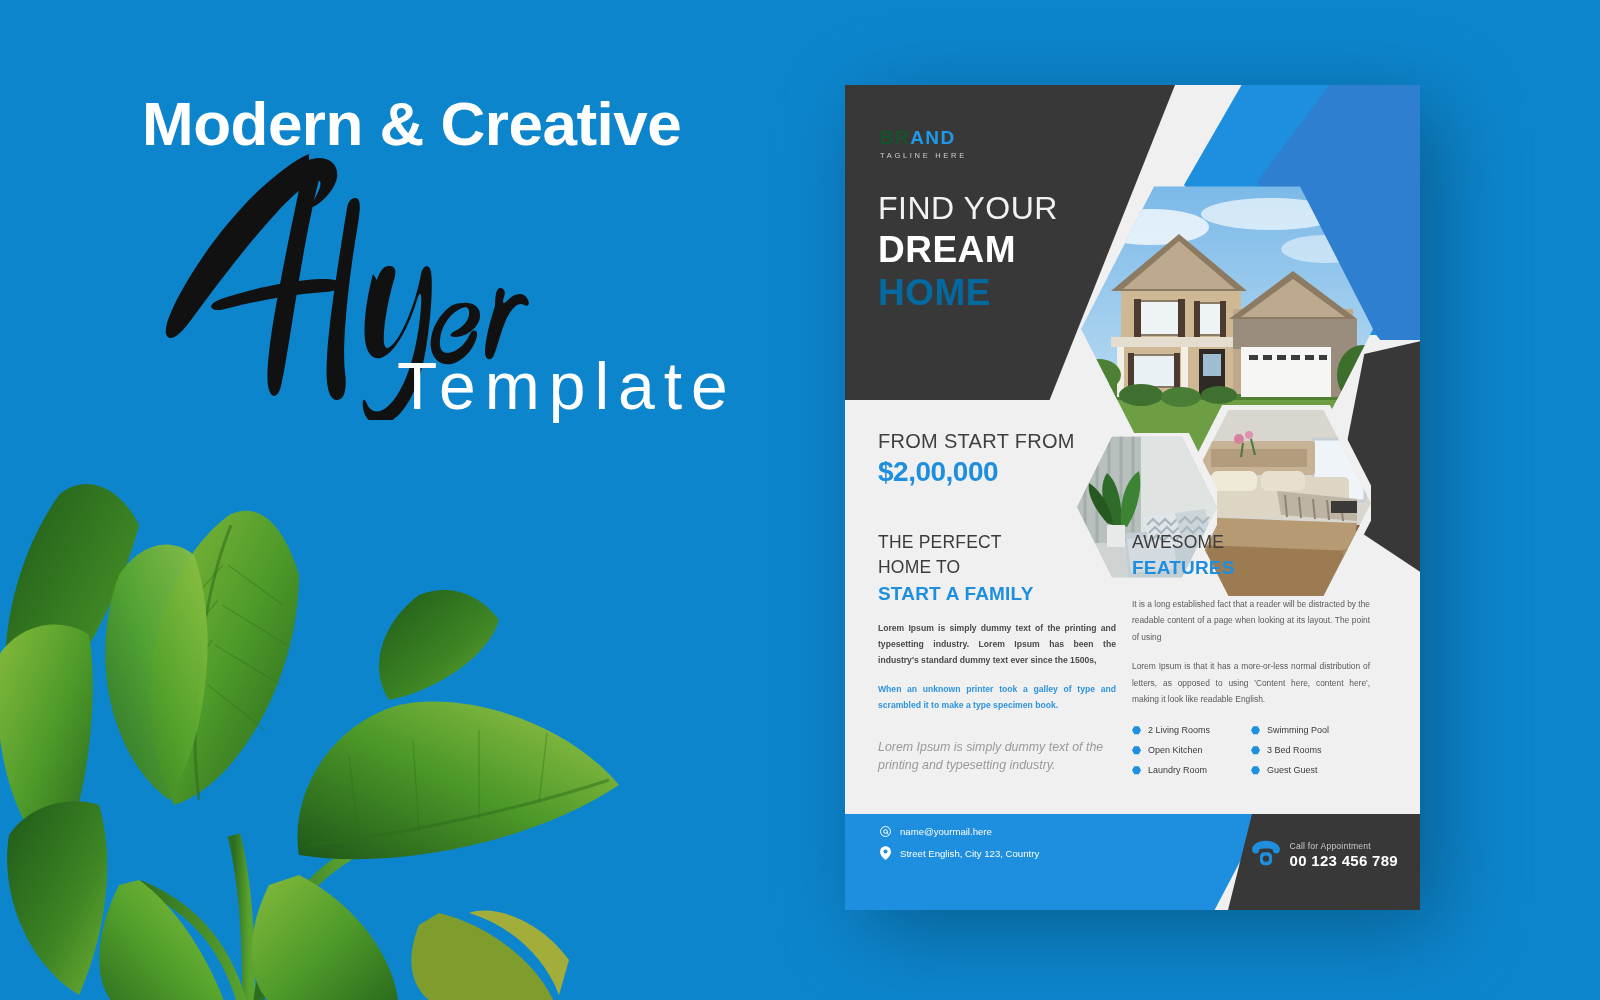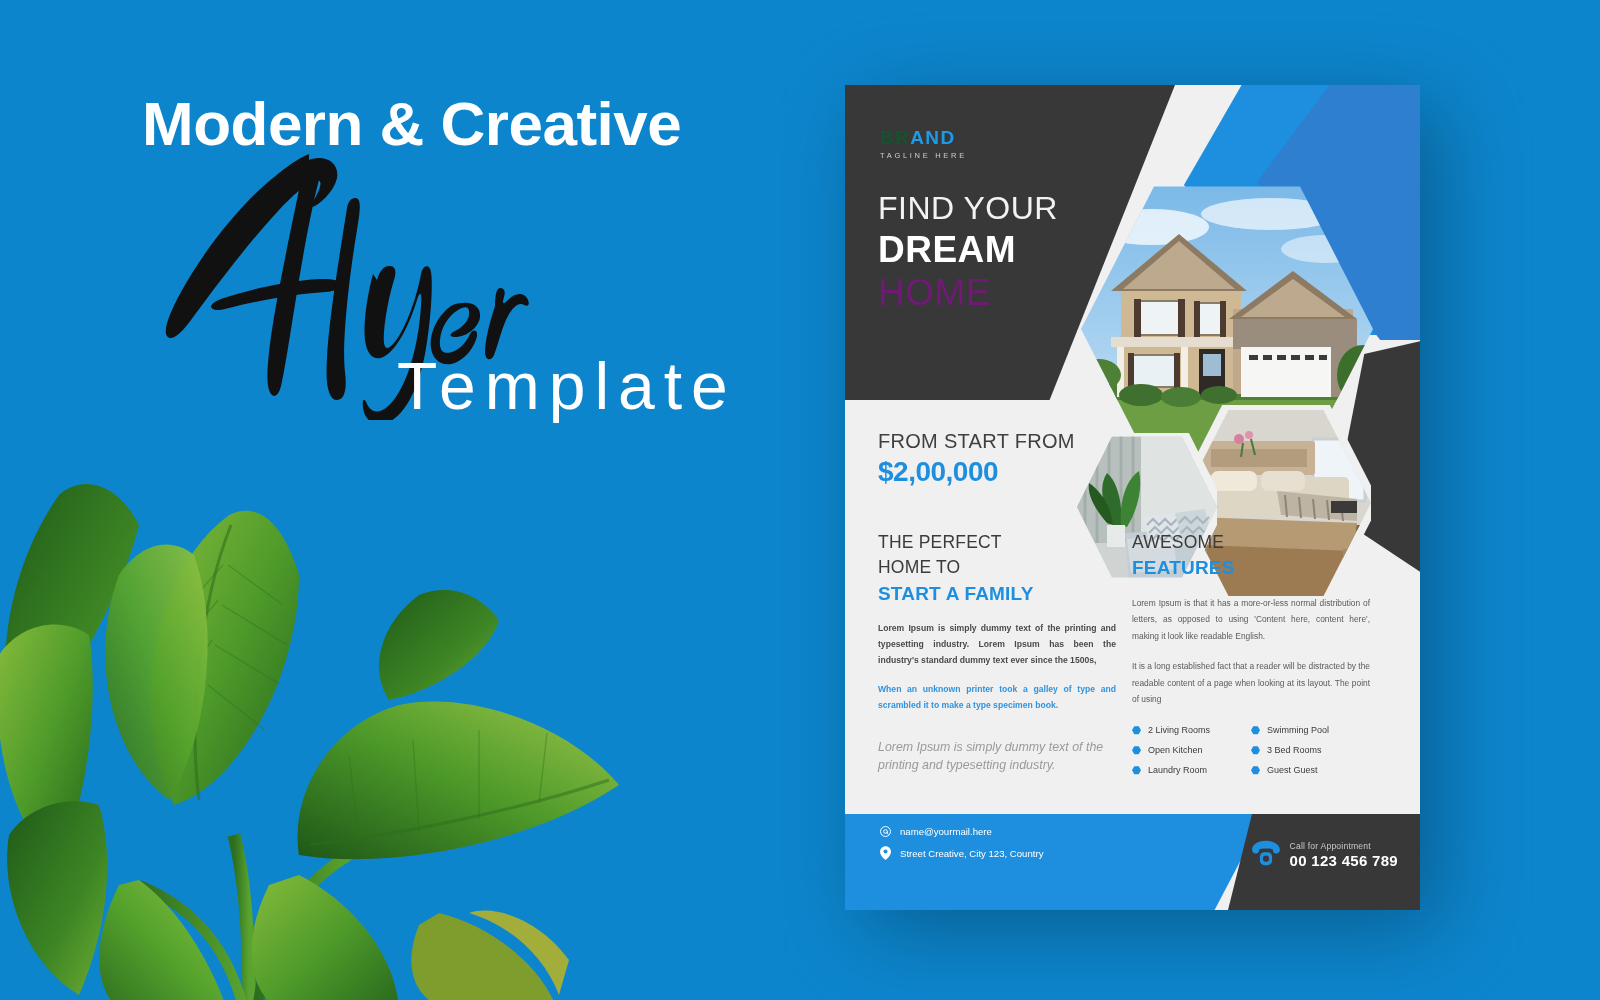--- a/index.html
+++ b/index.html
@@ -88,21 +88,21 @@
   #brand-name .w{ color:#14532d; }
   #brand-name .b{ color:#1e9ae8;margin-top:24px; }
   #brand-tag{
     font-size:7.5px; color:#cfcfcf; letter-spacing:2.7px; margin-top:4px;
   }
 
   
   #hero{ position:absolute; left:33px; top:105px; }
   .hero-l1{ font-size:32px; font-weight:300; color:#f2f2f2; letter-spacing:.5px; line-height:1.18; }
   .hero-l2{ font-size:37px; font-weight:700; color:#ffffff; letter-spacing:.5px; line-height:1.18; }
-  .hero-l3{ font-size:37px; font-weight:400; color:#701a75; letter-spacing:.5px; line-height:1.18; }
+  .hero-l3{ font-size:37px; font-weight:700; color:#0369a1; letter-spacing:.5px; line-height:1.18; }
 
   
   #price{ position:absolute; left:33px; top:345px; }
   #price-label{ font-size:20px; color:#3f3f3f; font-weight:400; letter-spacing:.3px; }
   #price-value{ font-size:28px; color:#1e8fdf; font-weight:700; letter-spacing:-.5px; margin-top:3px; }
 
   
   #cols{ position:absolute; left:33px; top:445px; width:512px; display:flex; gap:16px; }
   .col{ width:238px; }
   .h-plain{ font-size:17.5px; color:#3b3b3b; font-weight:400; line-height:1.45; letter-spacing:.2px; }
@@ -435,22 +435,22 @@
       <div class="h-plain">HOME TO</div>
       <div class="h-accent">START A FAMILY</div>
       <div class="p-dark">Lorem Ipsum is simply dummy text of the printing and typesetting industry. Lorem Ipsum has been the industry's standard dummy text ever since the 1500s,</div>
       <div class="p-blue">When an unknown printer took a galley of type and scrambled it to make a type specimen book.</div>
       <div class="p-italic">Lorem Ipsum is simply dummy text of the printing and typesetting industry.</div>
     </div>
 
     <div class="col">
       <div class="h-plain">AWESOME</div>
       <div class="h-accent">FEATURES</div>
+      <div class="p-feat">It is a long established fact that a reader will be distracted by the readable content of a page when looking at its layout. The point of using</div>
       <div class="p-feat p-feat2">Lorem Ipsum is that it has a more-or-less normal distribution of letters, as opposed to using 'Content here, content here', making it look like readable English.</div>
-      <div class="p-feat">It is a long established fact that a reader will be distracted by the readable content of a page when looking at its layout. The point of using</div>
 
       <div id="feat-list">
         <div class="feat">
           <span class="feat-dot"></span>
           <span class="feat-txt">2 Living Rooms</span>
         </div>
         <div class="feat">
           <span class="feat-dot"></span>
           <span class="feat-txt">Swimming Pool</span>
         </div>
@@ -488,21 +488,21 @@
       </span>
       <span class="fc-txt">name@yourmail.here</span>
     </div>
     <div class="fc-row">
       <span class="fc-ic">
         <svg width="11" height="14" viewBox="0 0 24 30" fill="#ffffff">
           <path d="M12 0 C5.4 0 0 5.4 0 12 C0 21 12 30 12 30 C12 30 24 21 24 12 C24 5.4 18.6 0 12 0 Z"></path>
           <circle cx="12" cy="11.5" r="4.4" fill="#1e8fdf"></circle>
         </svg>
       </span>
-      <span class="fc-txt">Street Creative, City 123, Country</span>
+      <span class="fc-txt">Street English, City 123, Country</span>
     </div>
   </div>
 
   <div id="footer-phone">
     <span id="phone-ic">
       <svg width="30" height="26" viewBox="0 0 34 30" fill="#1e8fdf">
         <path d="M17 1 C7 1 1 6 1 11 C1 14 3 16 6 15.6 C8.6 15.2 9.4 13 9 11 C12 9.6 22 9.6 25 11 C24.6 13 25.4 15.2 28 15.6 C31 16 33 14 33 11 C33 6 27 1 17 1 Z"></path>
         <rect x="10" y="14" width="14" height="15" rx="5"></rect>
         <circle cx="17" cy="21.5" r="3.6" fill="#383838"></circle>
       </svg>

